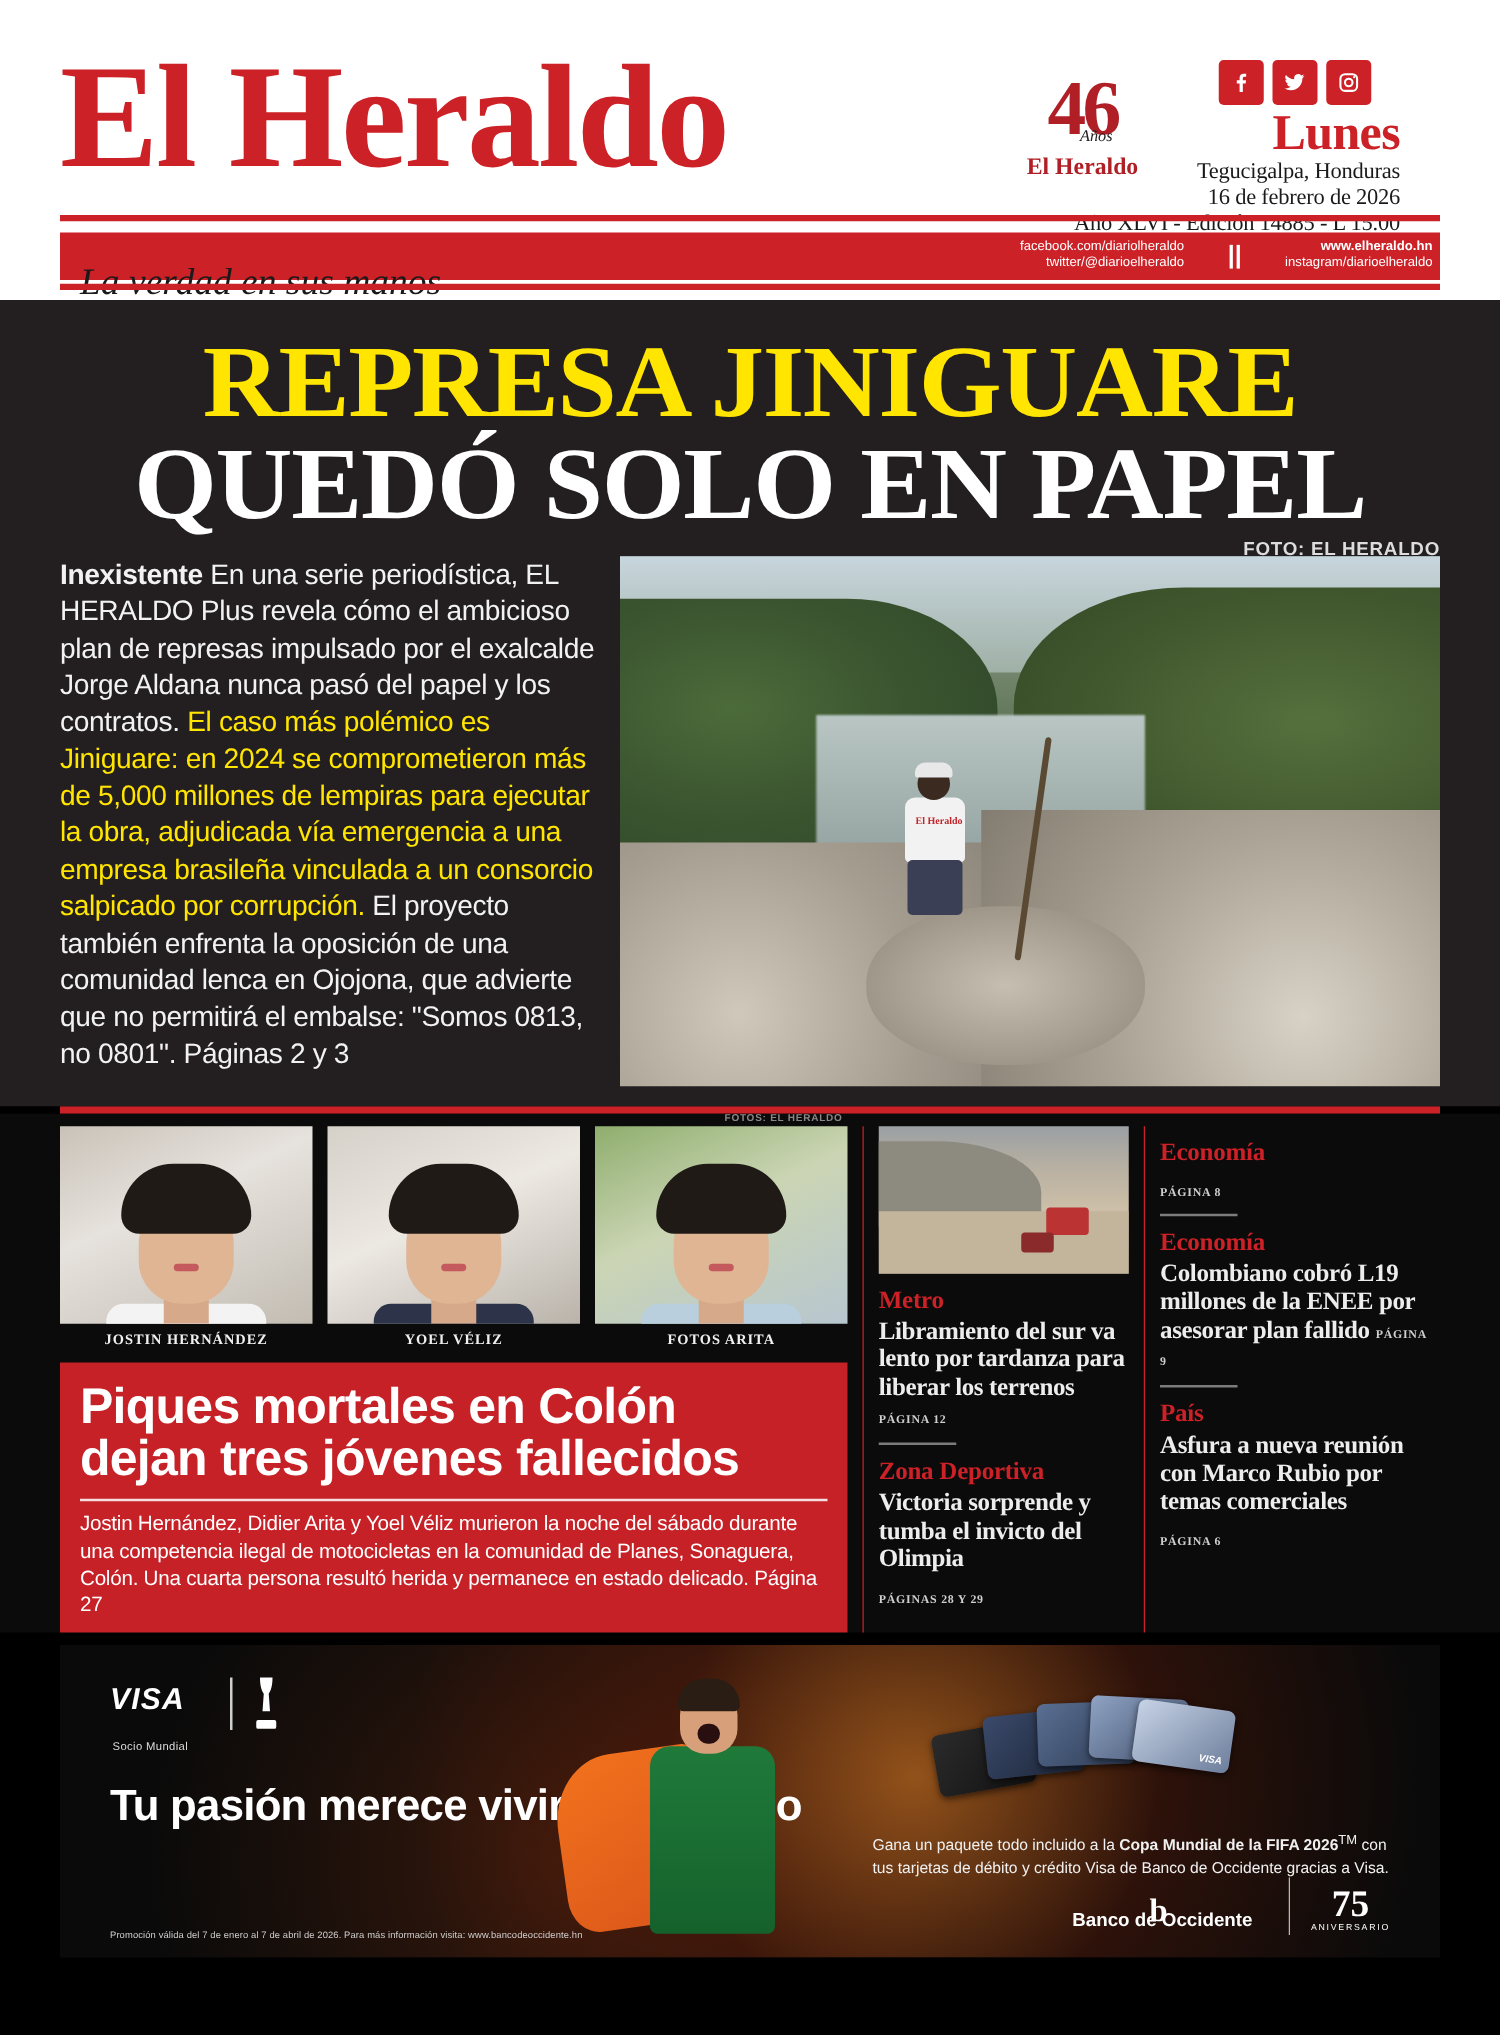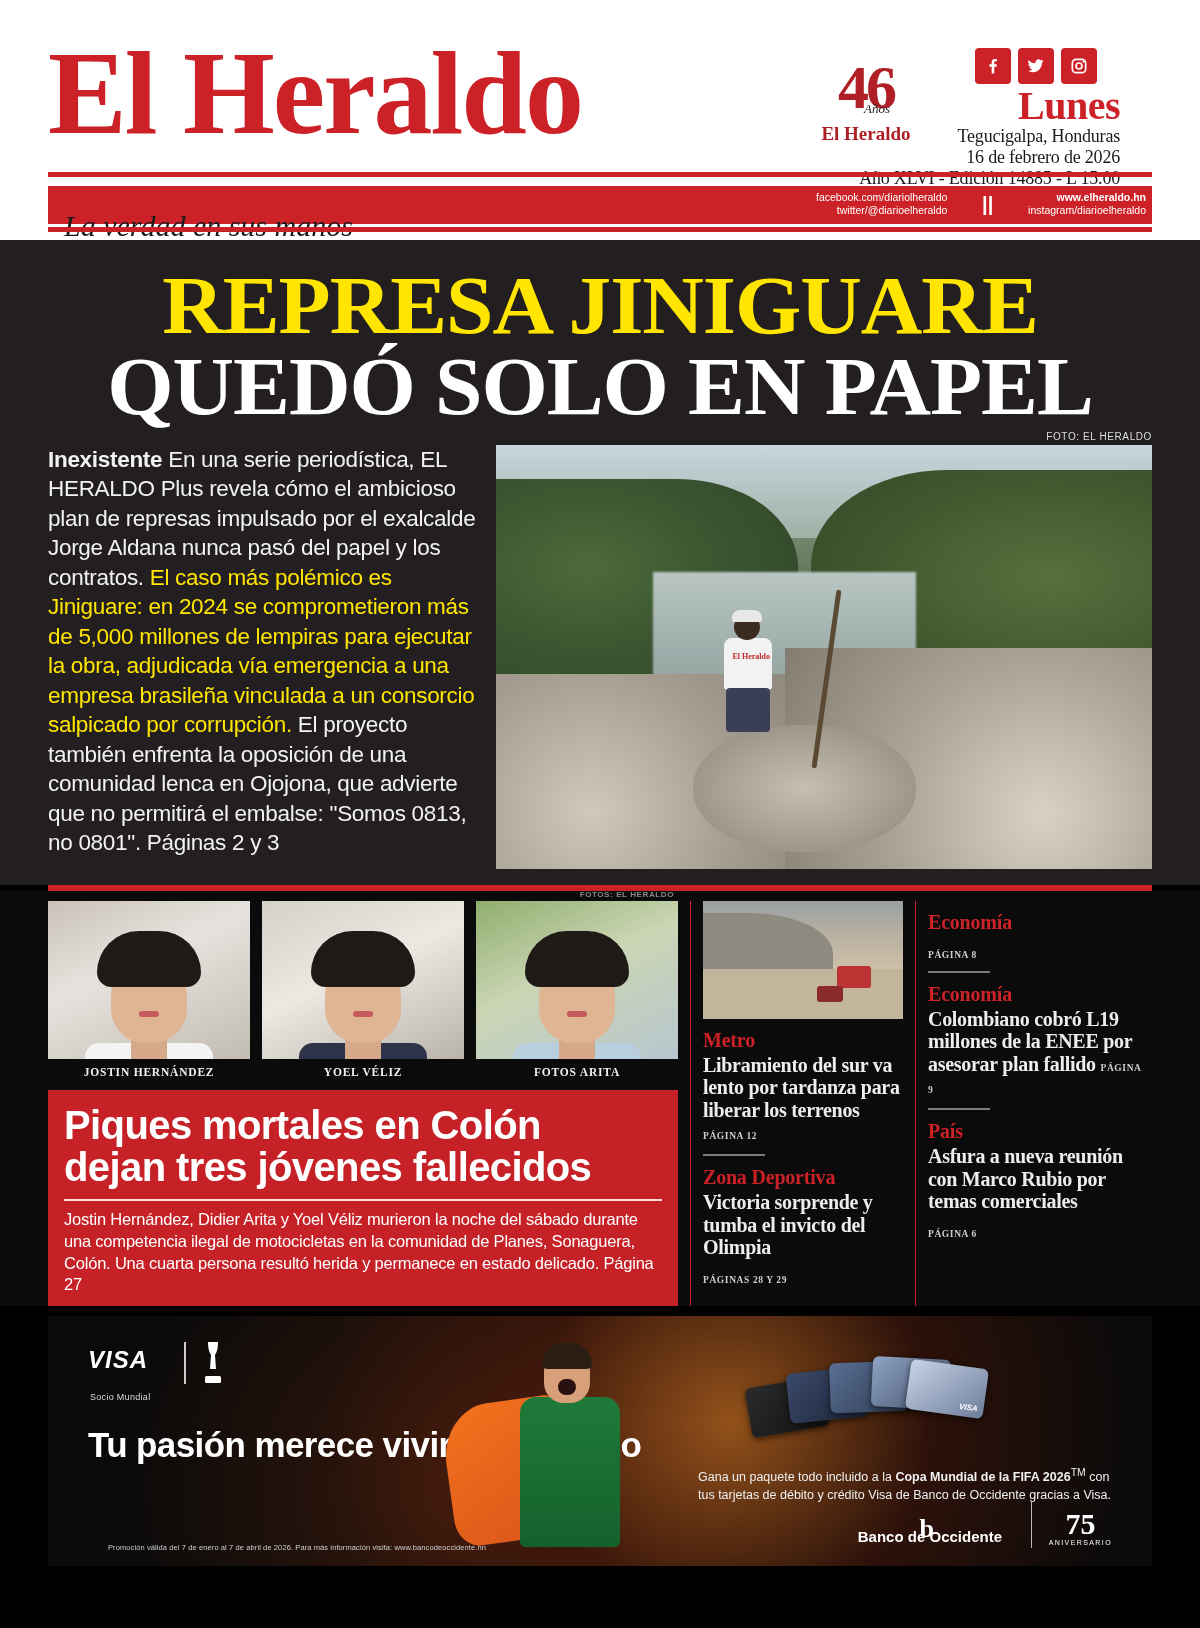--- a/index.html
+++ b/index.html
@@ -213,24 +213,24 @@
   }
   .lead-text b { font-weight: bold; }
   .lead-text .hi { color: #ffe500; }
 
   .lead-photo-col { flex: 1; position: relative; }
 
   .photo-credit {
     position: absolute;
     right: 0;
     top: -14px;
-    font-size: 10px;
+    font-size: 15px;
     color: #ddd;
     letter-spacing: 0.6px;
-    font-weight: normal;
+    font-weight: bold;
   }
 
   .river-photo {
     width: 100%;
     height: 424px;
     position: relative;
     overflow: hidden;
     background: linear-gradient(180deg,#9fb2bc 0%,#7d8f7a 16%,#5d7352 34%,#8a8f7c 52%,#b3b2a4 70%,#8e9287 100%);
   }
   .rp-sky { position:absolute; left:0; top:0; width:100%; height:22%;
@@ -396,21 +396,21 @@
   .visa-div { position:absolute; left:136px; top:26px; width:2px; height:42px; background:#fff; opacity:.8;}
   .fifa-cup { position:absolute; left:152px; top:24px; width:26px; height:46px; }
   .socio { position:absolute; left:42px; top:76px; font-size:9px; color:#ddd; letter-spacing:.3px;}
   .ad-head {
     position:absolute; left:40px; top:110px;
     font-family:"Liberation Sans", sans-serif;
     font-weight:bold; font-size:35px; color:#fff; line-height:1.08; letter-spacing:-0.6px;
   }
   .ad-legal {
     position:absolute; left:40px; bottom:14px;
-    font-size:7.5px; color:#cfcfcf; letter-spacing:.1px;margin-left:20px;
+    font-size:7.5px; color:#cfcfcf; letter-spacing:.1px;
   }
   .ad-fan {
     position:absolute; left:400px; bottom:0; width:230px; height:235px;
   }
   .fan-head { position:absolute; left:96px; top:18px; width:46px; height:54px; background:#d8a07a; border-radius:23px 23px 20px 20px;}
   .fan-hair { position:absolute; left:94px; top:12px; width:50px; height:26px; background:#2a1d14; border-radius:25px 25px 6px 6px;}
   .fan-mouth { position:absolute; left:110px; top:48px; width:18px; height:16px; background:#2a0f10; border-radius:9px;}
   .fan-body { position:absolute; left:72px; top:66px; width:100px; height:150px; background:linear-gradient(180deg,#1f7a3a,#15612c); border-radius:16px 16px 6px 6px;}
   .fan-cape { position:absolute; left:0px; top:70px; width:120px; height:140px; background:linear-gradient(150deg,#f2731d,#d9541a); border-radius:40% 12% 30% 20%; transform: rotate(-8deg);}
   .ad-cards { position:absolute; left:700px; top:38px; width:230px; height:110px;}

